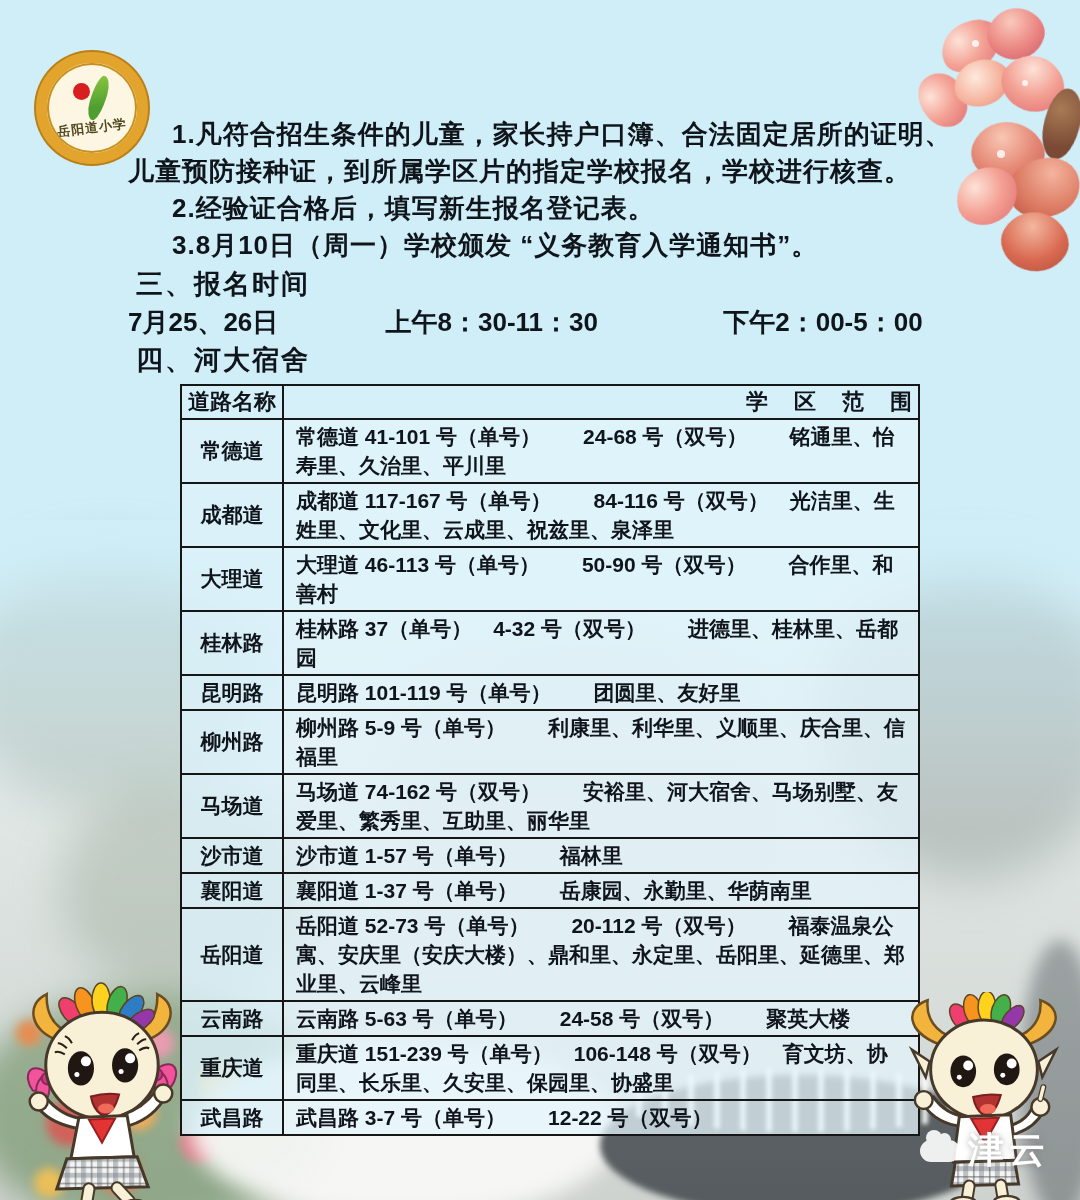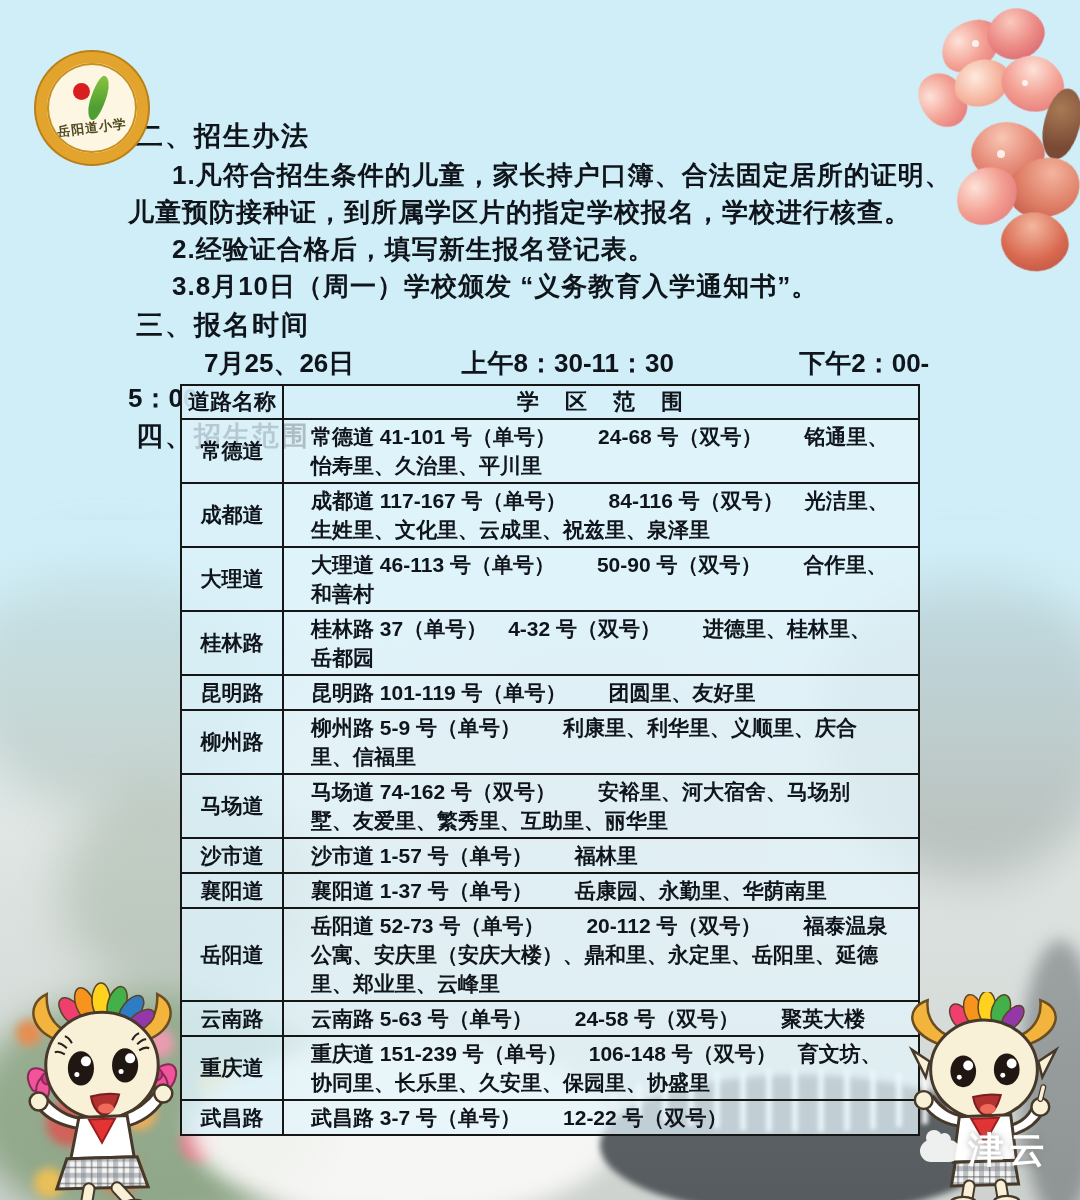--- a/index.html
+++ b/index.html
@@ -56,32 +56,32 @@
   .dew{position:absolute;border-radius:50%;background:rgba(255,255,255,.8);}
   .d1{left:70px;top:40px;width:7px;height:7px;}
   .d2{left:120px;top:80px;width:6px;height:6px;}
   .d3{left:95px;top:150px;width:8px;height:8px;}
 
   
   .content{position:absolute;left:128px;top:116px;width:840px;z-index:3;}
   .heading{font-size:27px;font-weight:700;margin:2px 0 3px 8px;letter-spacing:2px;}
   .item{font-size:26px;font-weight:600;line-height:37px;margin:0;text-indent:44px;letter-spacing:1px;}
   .times{font-size:26px;font-weight:600;margin:1px 0 2px;}
-  .t-date{margin-left:76px;}
+  .t-date{}
   .t-am{margin-left:100px;}
   .t-pm{margin-left:118px;}
 
   
   .district-table{position:absolute;left:180px;top:384px;width:740px;border-collapse:collapse;z-index:3;}
   .district-table th,.district-table td{border:2px solid #161616;}
   .district-table thead th{font-size:22px;font-weight:700;padding:1px 4px;background:rgba(214,240,250,.9);}
   .col-road{width:92px;font-family:Liberation Serif, serif;}
-  .hdr-range{letter-spacing:2px;}
+  .hdr-range{letter-spacing:2px;text-align:right;}
   td.road{text-align:center;font-size:21px;font-weight:700;padding:1px 2px;background:rgba(220,241,250,.82);}
-  td.range{font-size:21px;font-weight:700;padding:2px 27px;line-height:29px;background:rgba(227,244,251,.75);}
+  td.range{font-size:21px;font-weight:700;padding:2px 12px;line-height:29px;background:rgba(227,244,251,.75);}
 
   
   .mascot{position:absolute;z-index:5;}
   .mascot-left{left:16px;top:980px;width:172px;height:236px;}
   .mascot-right{right:12px;top:992px;width:168px;height:220px;}
 
   
   .watermark{position:absolute;right:30px;top:1126px;z-index:6;display:flex;align-items:center;gap:8px;
     color:#fff;font-size:36px;font-weight:700;letter-spacing:5px;text-shadow:0 0 6px rgba(110,110,110,.65);}
   .cloud-icon{position:relative;width:40px;height:22px;background:#fff;border-radius:12px;opacity:.9;}
@@ -122,31 +122,30 @@
     <div class="petal pf"></div>
     <div class="petal pg"></div>
     <div class="petal ph"></div>
     <div class="petal pi"></div>
     <div class="dew d1"></div>
     <div class="dew d2"></div>
     <div class="dew d3"></div>
   </div>
 
   <div class="content">
-    <div class="heading">二、招生办法</div>
     <p class="item">1.凡符合招生条件的儿童，家长持户口簿、合法固定居所的证明、儿童预防接种证，到所属学区片的指定学校报名，学校进行核查。</p>
     <p class="item">2.经验证合格后，填写新生报名登记表。</p>
     <p class="item">3.8月10日（周一）学校颁发 “义务教育入学通知书”。</p>
     <div class="heading">三、报名时间</div>
     <div class="times">
       <span class="t-date">7月25、26日</span>
       <span class="t-am">上午8：30-11：30</span>
       <span class="t-pm">下午2：00-5：00</span>
     </div>
-    <div class="heading">四、招生范围</div>
+    <div class="heading">四、河大宿舍</div>
   </div>
 
   <table class="district-table">
     <thead>
       <tr>
         <th class="col-road">道路名称</th>
         <th class="hdr-range">学　区　范　围</th>
       </tr>
     </thead>
     <tbody>

